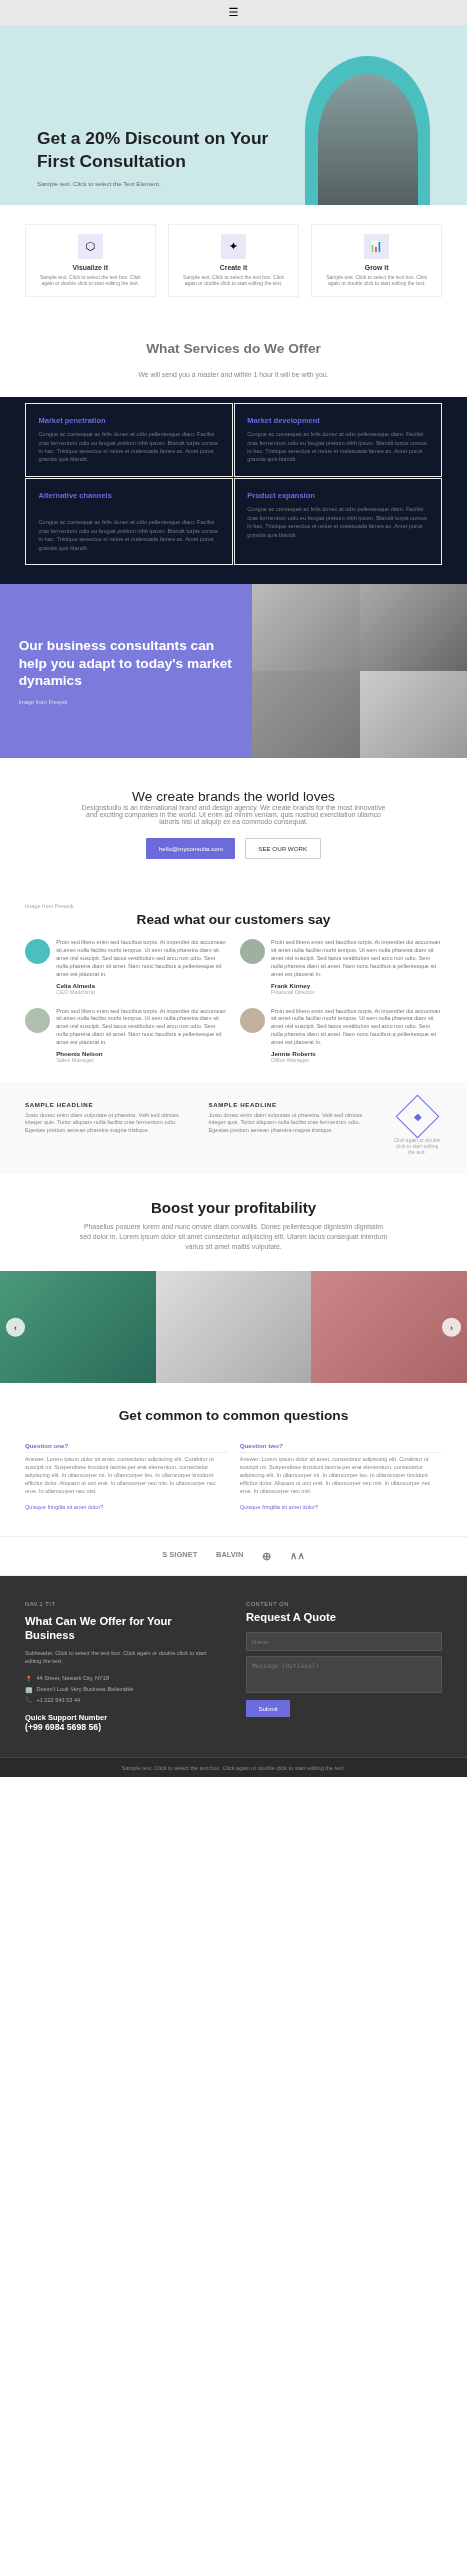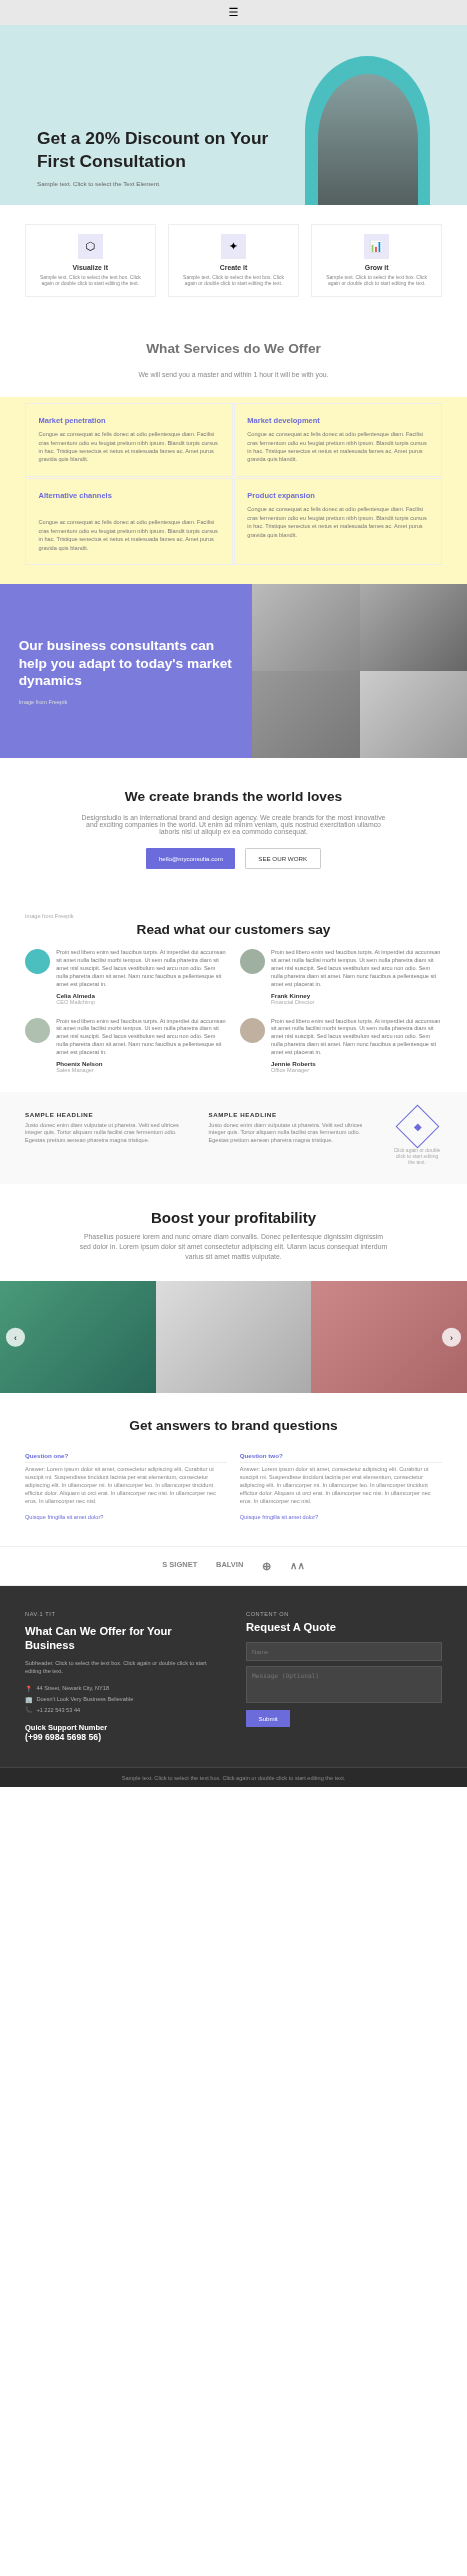--- a/index.html
+++ b/index.html
@@ -38,21 +38,21 @@
     <h4 style="font-size:6.9px; font-weight:700; color:#333; margin-bottom:2.5px;">Grow it</h4>
     <p style="font-size:5px; color:#888; line-height:1.3;">Sample text. Click to select the text box. Click again or double click to start editing the text.</p>
   </div>
 </section>
 
 <section style="padding:25px 25px 6.2px; background:#fff; text-align:center;">
   <h2 style="font-size:13.7px; font-weight:700; color:#737373; margin-bottom:15px;">What Services do We Offer</h2>
   <p style="font-size:6.9px; color:#888; margin-bottom:12.5px;">We will send you a master and within 1 hour it will be with you.</p>
 </section>
 
-<section style="display:grid; grid-template-columns:1fr 1fr; gap:0.6px; padding:6.2px 25px 18.7px; background:#fef9c3;">
+<section style="display:grid; grid-template-columns:1fr 1fr; gap:0.6px; padding:6.2px 25px 18.7px; background:#0f172a;">
   <div style="padding:12.5px; border:0.6px solid #eee;">
     <h4 style="font-size:7.5px; font-weight:700; color:#6b6bdb; margin-bottom:5px;">Market penetration</h4>
     <p style="font-size:5.6px; color:#777; line-height:1.5;">Congue ac consequat ac felis donec at odio pellentesque diam. Facilisi cras fermentum odio eu feugiat pretium nibh ipsum. Blandit turpis cursus in hac. Tristique senectus et netus et malesuada fames ac. Amet purus gravida quis blandit.</p>
   </div>
   <div style="padding:12.5px; border:0.6px solid #eee;">
     <h4 style="font-size:7.5px; font-weight:700; color:#6b6bdb; margin-bottom:5px;">Market development</h4>
     <p style="font-size:5.6px; color:#777; line-height:1.5;">Congue ac consequat ac felis donec at odio pellentesque diam. Facilisi cras fermentum odio eu feugiat pretium nibh ipsum. Blandit turpis cursus in hac. Tristique senectus et netus et malesuada fames ac. Amet purus gravida quis blandit.</p>
   </div>
   <div style="padding:12.5px; border:0.6px solid #eee;">
     <h4 style="font-size:7.5px; font-weight:700; color:#6b6bdb; margin-bottom:18px;">Alternative channels</h4>
@@ -71,21 +71,21 @@
   </div>
   <div style="flex:1; display:grid; grid-template-columns:1fr 1fr; grid-template-rows:1fr 1fr;">
     <div style="background:linear-gradient(135deg,#bbb 0%,#888 100%); min-height:87px;"></div>
     <div style="background:linear-gradient(135deg,#aaa 0%,#666 100%);"></div>
     <div style="background:linear-gradient(135deg,#999 0%,#777 100%);"></div>
     <div style="background:linear-gradient(135deg,#ccc 0%,#999 100%);"></div>
   </div>
 </section>
 
 <section style="text-align:center; padding:31px 25px 18.7px; background:#fff;">
-  <h2 style="font-size:13.7px; font-weight:700; color:#222; margin-bottom:10px;">We create brands the world loves</h2>
+  <h2 style="font-size:13.7px; font-weight:400; color:#222; margin-bottom:0;">We create brands the world loves</h2>
   <p style="font-size:6.9px; color:#888; margin-bottom:12.5px; max-width:311px; margin-left:auto; margin-right:auto;">Designstudio is an international brand and design agency. We create brands for the most innovative and exciting companies in the world. Ut enim ad minim veniam, quis nostrud exercitation ullamco laboris nisi ut aliquip ex ea commodo consequat.</p>
   <div style="display:flex; justify-content:center; gap:9.3px;">
     <button style="background:#6b6bdb; color:#fff; border:none; padding:6.2px 12.5px; font-size:6.2px; cursor:pointer; border-radius:1.2px;">hello@myconsulta.com</button>
     <button style="background:transparent; color:#333; border:0.6px solid #ccc; padding:6.2px 12.5px; font-size:6.2px; cursor:pointer; border-radius:1.2px;">SEE OUR WORK</button>
   </div>
 </section>
 
 <section style="padding:25px 25px 18.7px;">
   <p style="font-size:5.6px; color:#aaa; margin-bottom:3.1px;">Image from Freepik</p>
   <h2 style="font-size:13.7px; font-weight:700; color:#222; text-align:center; margin-bottom:12.5px;">Read what our customers say</h2>
@@ -149,21 +149,21 @@
 
 <section style="display:flex; height:112px; position:relative; overflow:hidden; margin:0;">
   <button style="position:absolute; top:50%; left:6.2px; transform:translateY(-50%); background:rgba(255,255,255,0.8); border:none; width:18.7px; height:18.7px; border-radius:50%; cursor:pointer; font-size:8.7px; z-index:10;">‹</button>
   <div style="flex:1; background:linear-gradient(135deg,#4a9a7a 0%,#2a6a5a 100%);"></div>
   <div style="flex:1; background:linear-gradient(135deg,#ddd 0%,#aaa 100%);"></div>
   <div style="flex:1; background:linear-gradient(135deg,#c88 0%,#a66 100%);"></div>
   <button style="position:absolute; top:50%; right:6.2px; transform:translateY(-50%); background:rgba(255,255,255,0.8); border:none; width:18.7px; height:18.7px; border-radius:50%; cursor:pointer; font-size:8.7px; z-index:10;">›</button>
 </section>
 
 <section style="padding:25px 25px; background:#fff;">
-  <h2 style="font-size:13.7px; font-weight:700; color:#222; text-align:center; margin-bottom:18.7px;">Get answers to brand questions</h2>
+  <h2 style="font-size:13.7px; font-weight:700; color:#222; text-align:center; margin-bottom:18.7px;">Get common to common questions</h2>
   <div style="display:grid; grid-template-columns:1fr 1fr; gap:12.5px;">
     <div>
       <h4 style="font-size:6.2px; font-weight:700; color:#6b6bdb; margin-bottom:3.7px; border-bottom:0.6px solid #eee; padding-bottom:2.5px;">Question one?</h4>
       <p style="font-size:5.6px; color:#888; line-height:1.4; margin-bottom:5px;">Answer: Lorem ipsum dolor sit amet, consectetur adipiscing elit. Curabitur ut suscipit mi. Suspendisse tincidunt lacinia per erat elementum, consectetur adipiscing elit. In ullamcorper mi. In ullamcorper leo. In ullamcorper tincidunt efficitur dolor. Aliquam ut orci erat. In ullamcorper nec nisi. In ullamcorper nec eros. In ullamcorper nec nisl.</p>
       <a style="font-size:5.6px; color:#6b6bdb; cursor:pointer; text-decoration:none;">Quisque fringilla sit amet dolor?</a>
     </div>
     <div>
       <h4 style="font-size:6.2px; font-weight:700; color:#6b6bdb; margin-bottom:3.7px; border-bottom:0.6px solid #eee; padding-bottom:2.5px;">Question two?</h4>
       <p style="font-size:5.6px; color:#888; line-height:1.4; margin-bottom:5px;">Answer: Lorem ipsum dolor sit amet, consectetur adipiscing elit. Curabitur ut suscipit mi. Suspendisse tincidunt lacinia per erat elementum, consectetur adipiscing elit. In ullamcorper mi. In ullamcorper leo. In ullamcorper tincidunt efficitur dolor. Aliquam ut orci erat. In ullamcorper nec nisi. In ullamcorper nec eros. In ullamcorper nec nisl.</p>
       <a style="font-size:5.6px; color:#6b6bdb; cursor:pointer; text-decoration:none;">Quisque fringilla sit amet dolor?</a>

